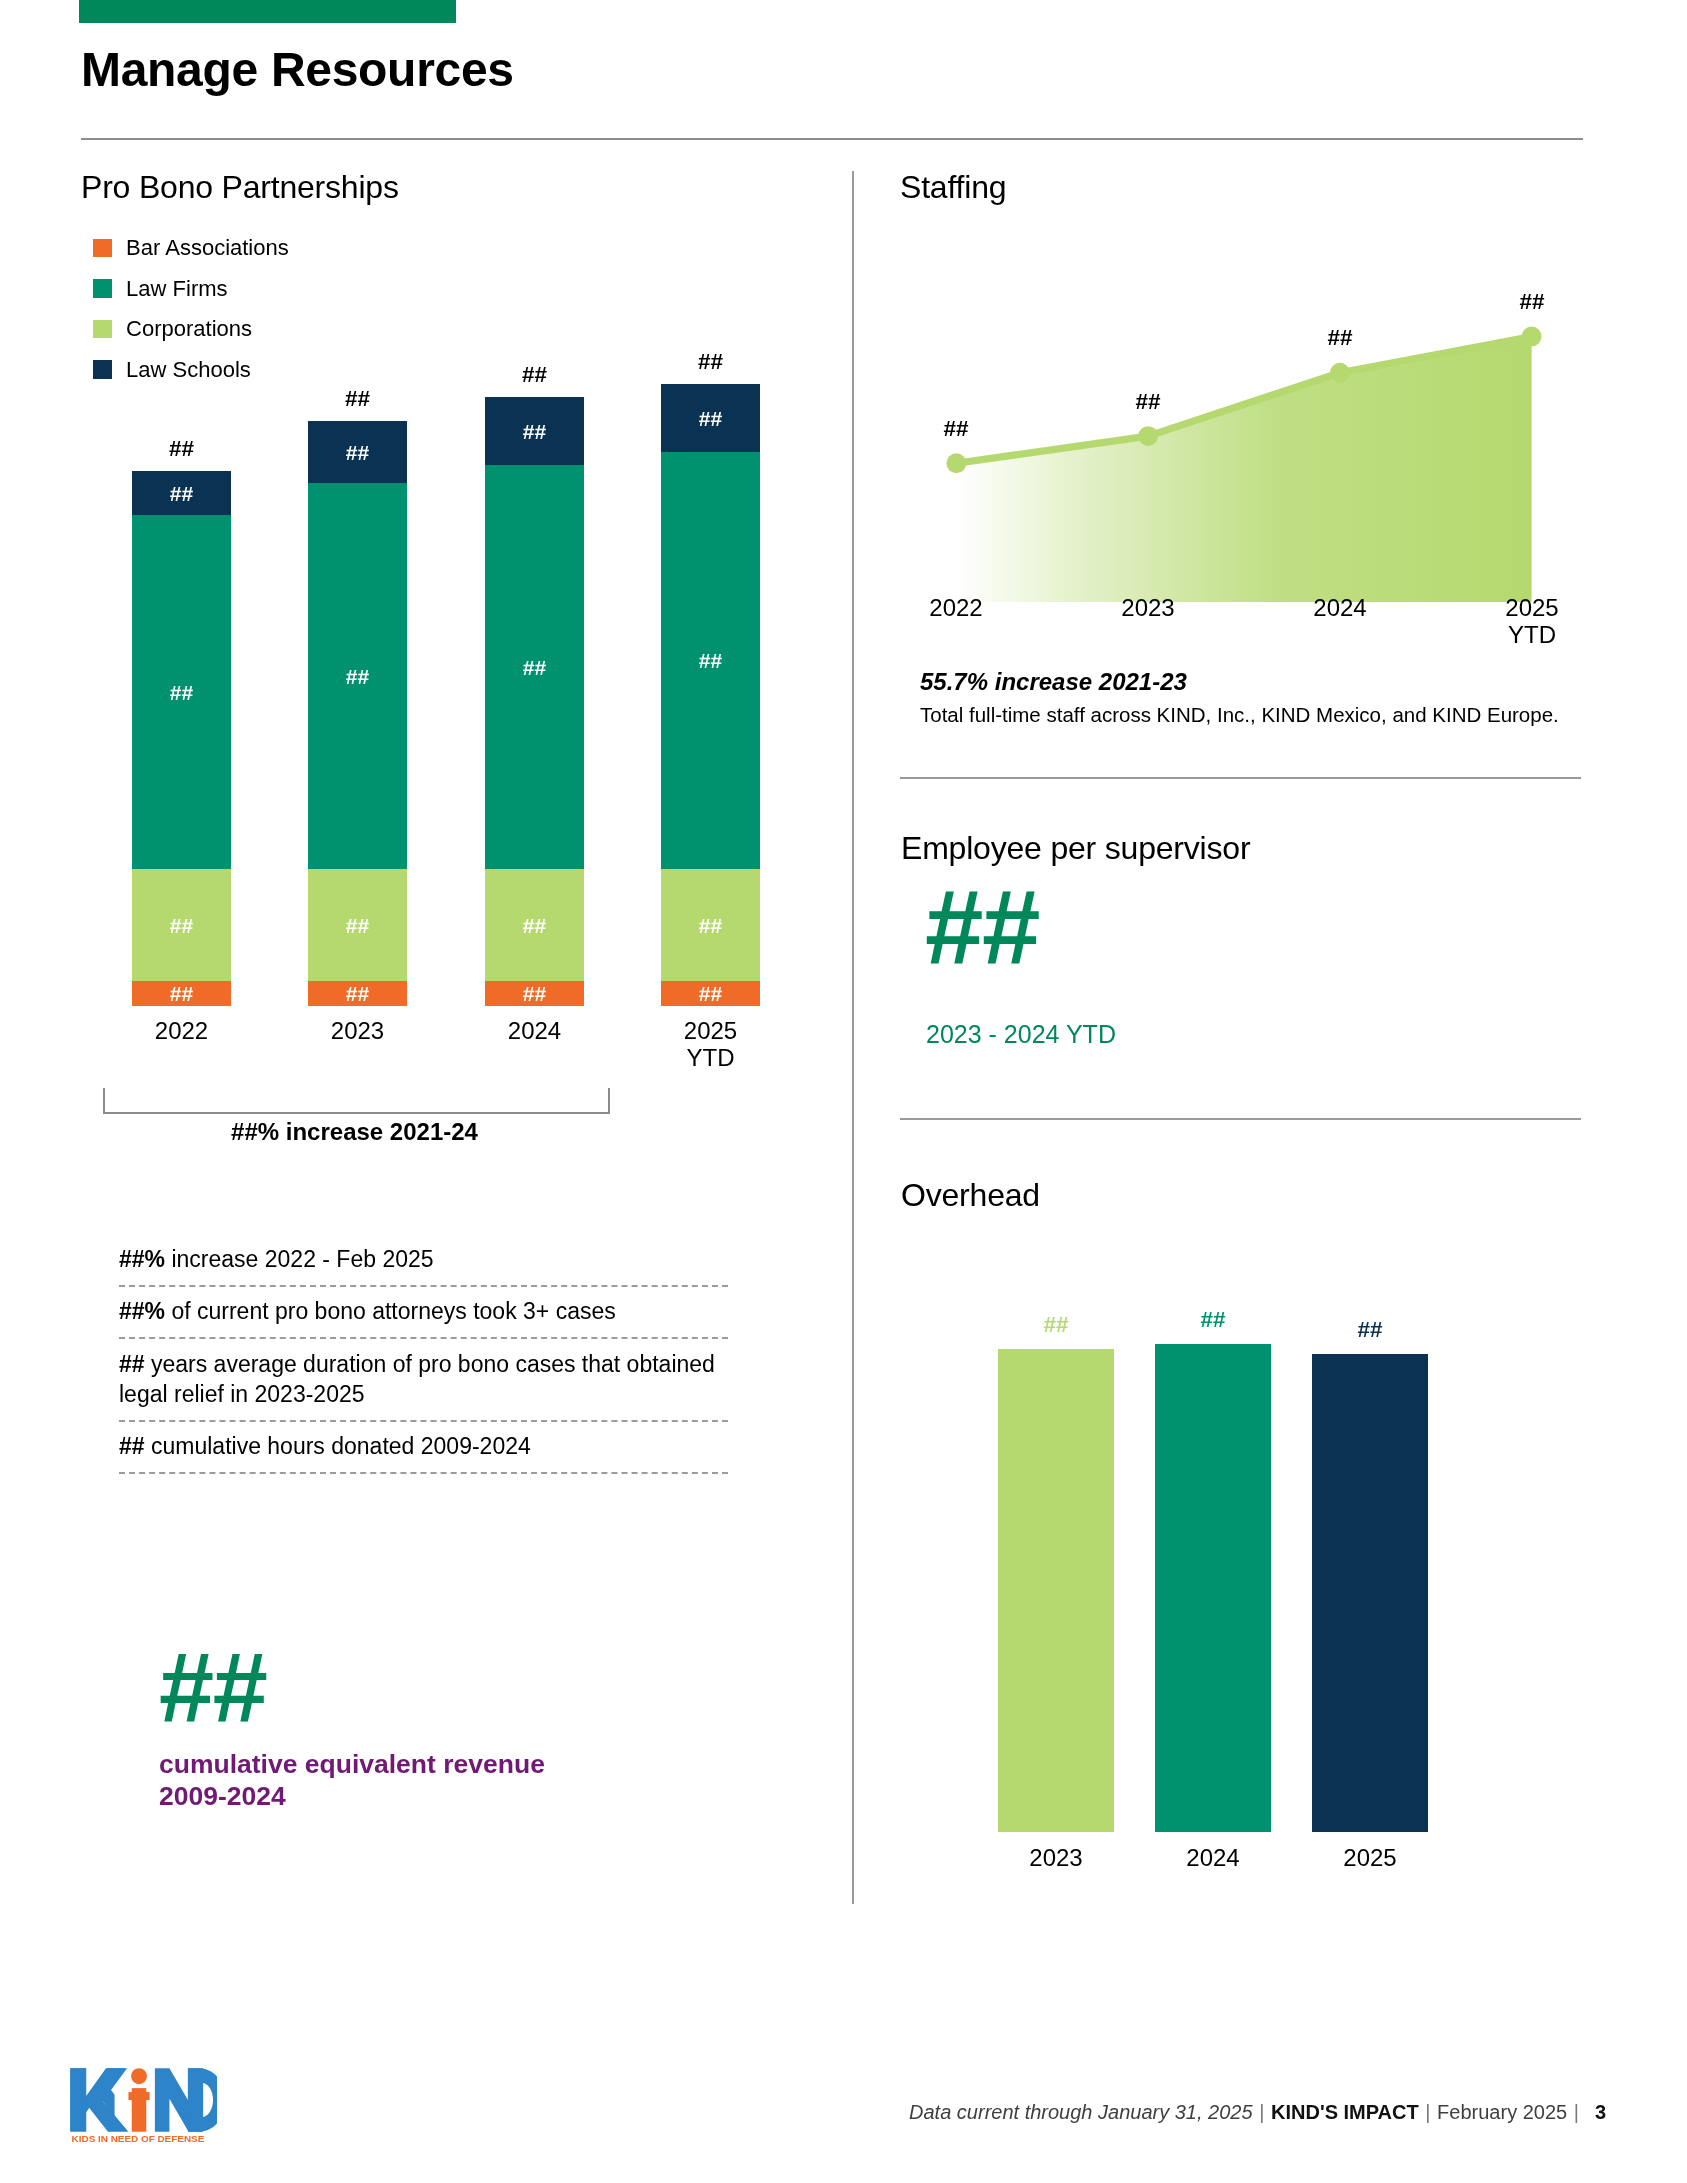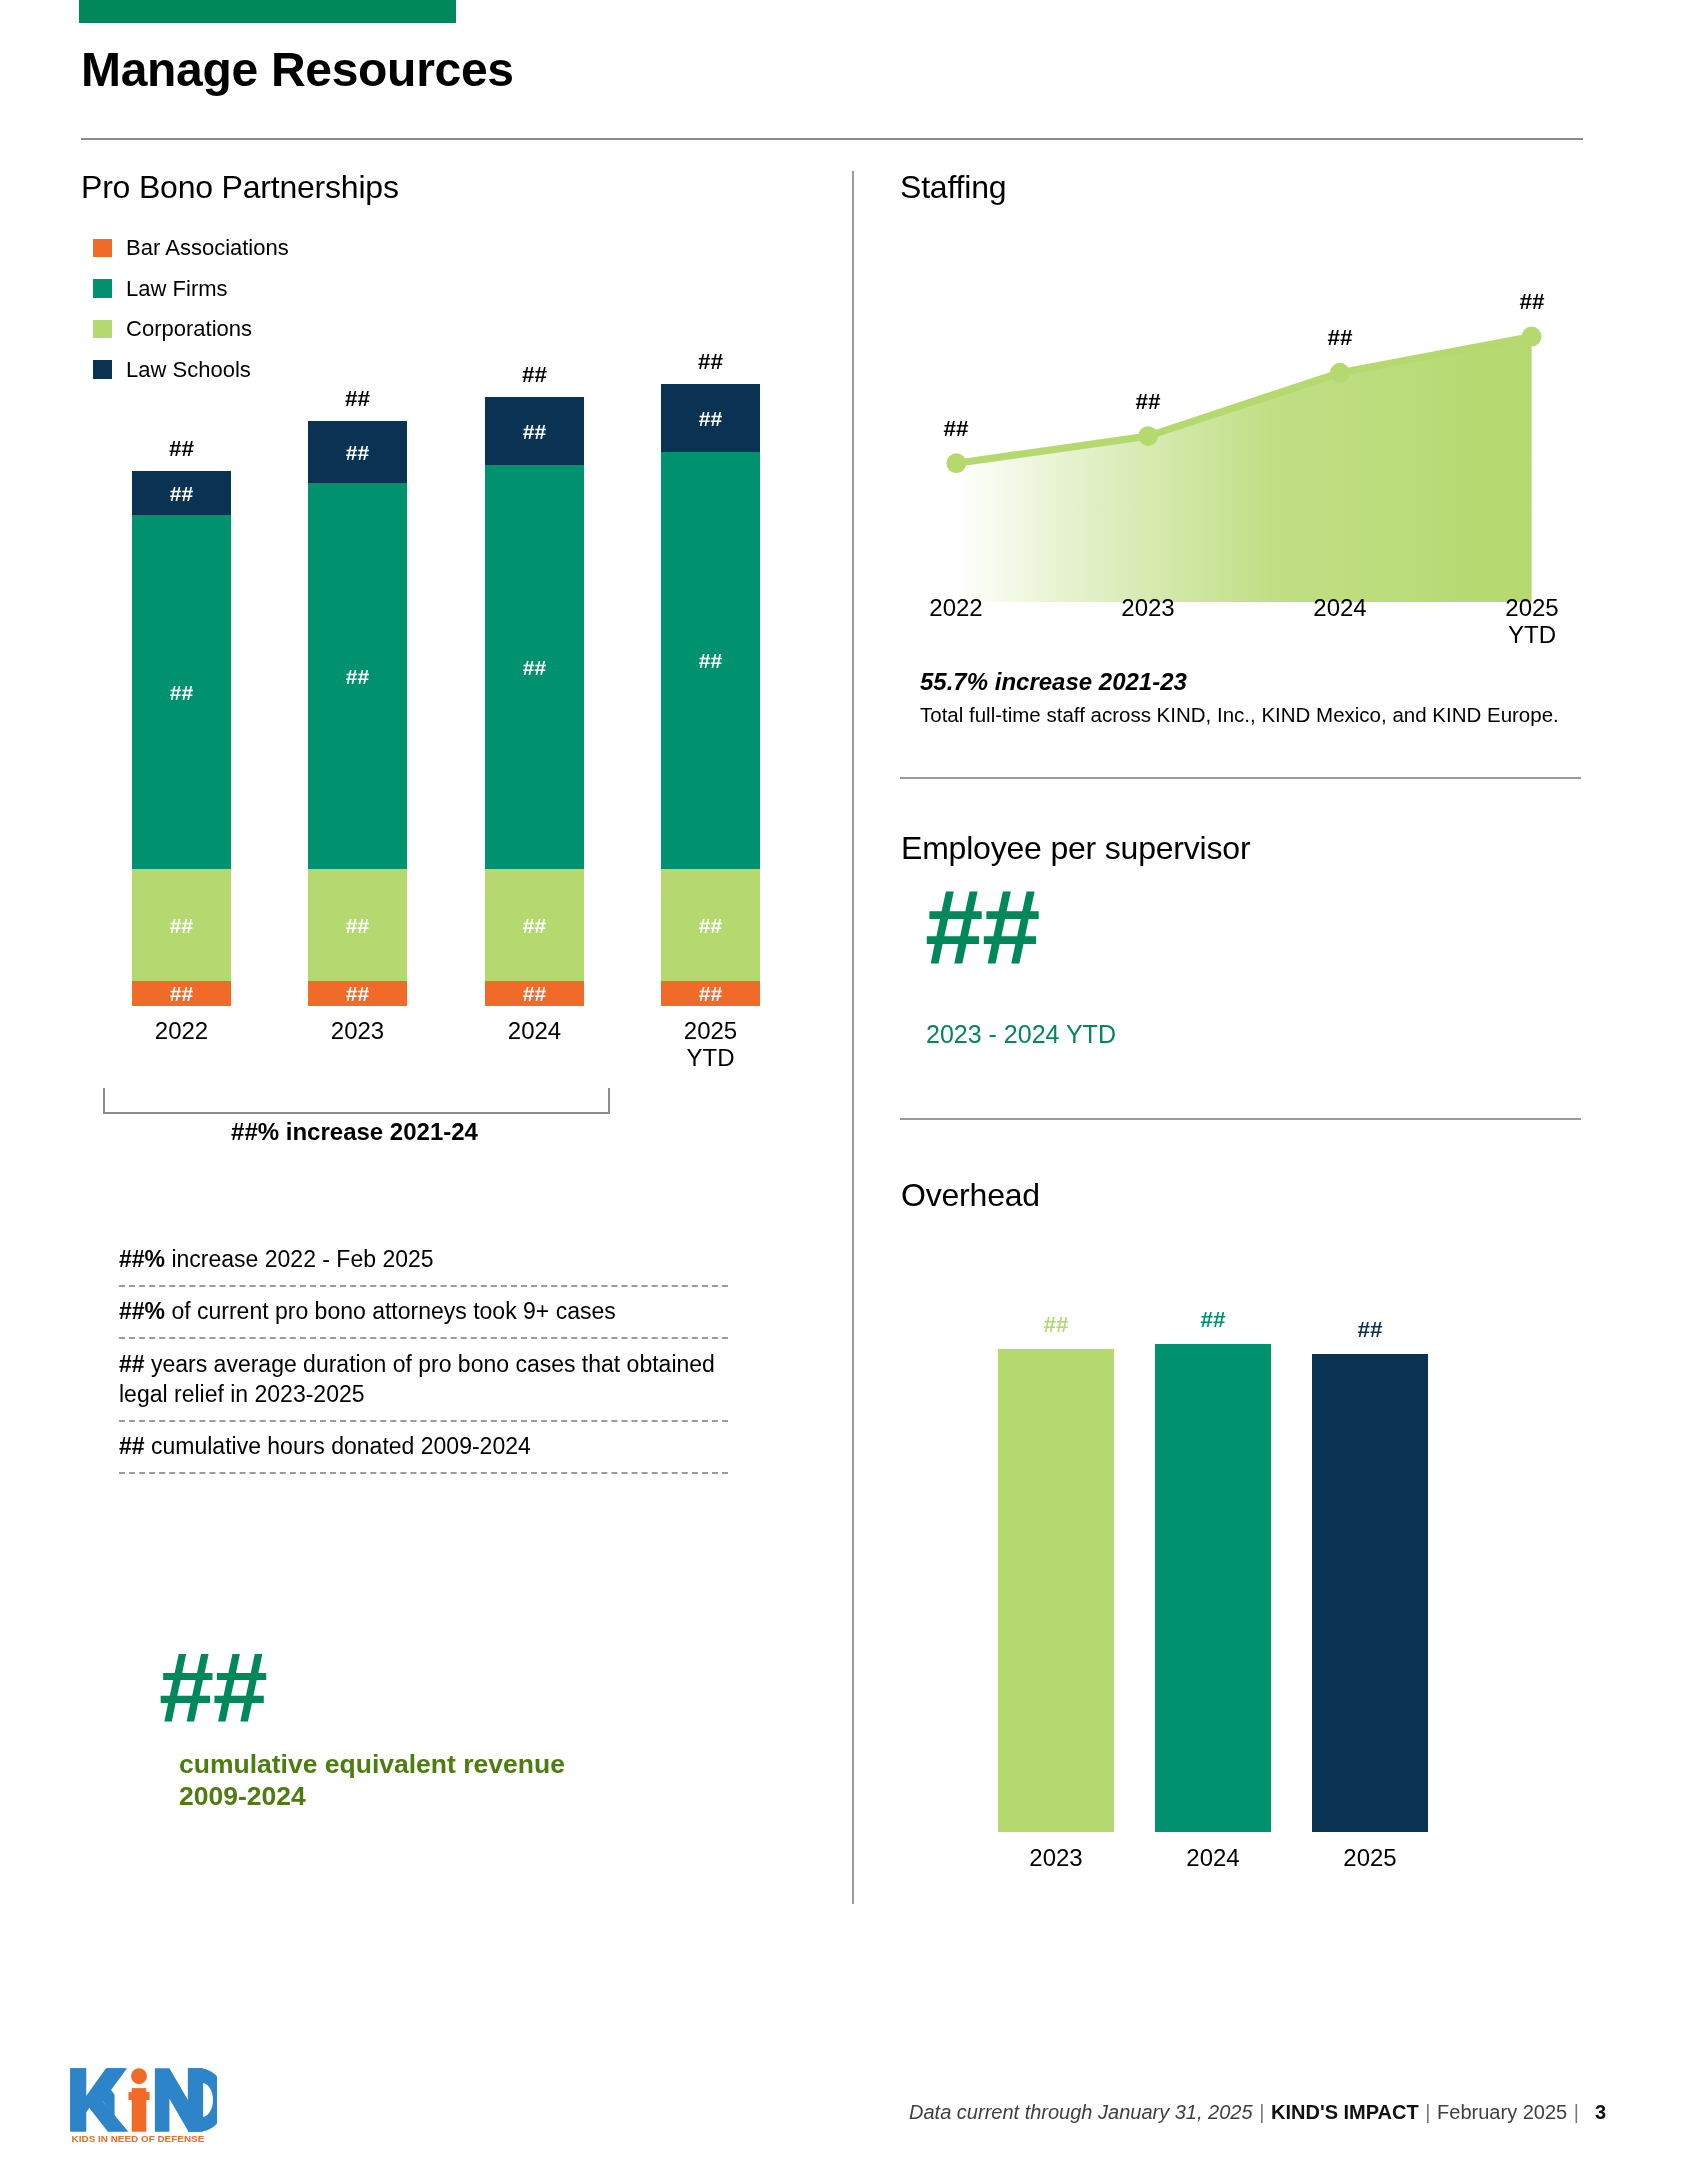--- a/index.html
+++ b/index.html
@@ -47,21 +47,21 @@
 
   
   .facts{position:absolute;left:119px;top:1244px;width:609px;}
   .fact{padding:9.3px 0 10.6px 0;border-bottom:2px dashed #9b9b9b;font-size:23px;line-height:1.32;}
   .fact:first-child{padding-top:0;}
   .fact b{font-weight:bold;}
 
   
   .bigstat-left{position:absolute;left:159px;top:1641px;width:529px;}
   .bigstat-num{font-size:99px;font-weight:bold;color:#00875A;line-height:0.92;letter-spacing:-1.3px;}
-  .bigstat-cap{margin-top:16px;font-size:26.5px;font-weight:bold;color:#4d7c0f;line-height:1.22;margin-left:20px;}
+  .bigstat-cap{margin-top:16px;font-size:26.5px;font-weight:bold;color:#701a75;line-height:1.22;}
 
   
   .area-wrap{position:absolute;left:920px;top:232px;width:648px;height:370px;}
   .area-svg{position:absolute;inset:0;width:100%;height:100%;}
   .pt-label{position:absolute;font-size:22.5px;font-weight:bold;transform:translateX(-50%);}
   .area-xaxis{position:absolute;left:920px;top:595px;width:648px;height:79px;}
   .area-xtick{position:absolute;text-align:center;font-size:24px;line-height:1.12;transform:translateX(-50%);width:132px;}
 
   .staff-note-1{position:absolute;left:920px;top:668px;font-size:24px;font-weight:bold;font-style:italic;}
   .staff-note-2{position:absolute;left:920px;top:703px;font-size:20.5px;}
@@ -195,21 +195,21 @@
           <div>YTD</div>
         </div>
       </div>
     </div>
 
   <div class="bracket"></div>
   <div class="bracket-label">##% increase 2021-24</div>
 
   <div class="facts" id="facts-list">
       <div class="fact"><b>##%</b><span> increase 2022 - Feb 2025</span></div>
-      <div class="fact"><b>##%</b><span> of current pro bono attorneys took 9+ cases</span></div>
+      <div class="fact"><b>##%</b><span> of current pro bono attorneys took 3+ cases</span></div>
       <div class="fact"><b>##</b><span> years average duration of pro bono cases that obtained legal relief in 2023-2025</span></div>
       <div class="fact"><b>##</b><span> cumulative hours donated 2009-2024</span></div>
     </div>
 
   <div class="bigstat-left">
     <div class="bigstat-num">##</div>
     <div class="bigstat-cap">
       <div>cumulative equivalent revenue</div>
       <div>2009-2024</div>
     </div>

